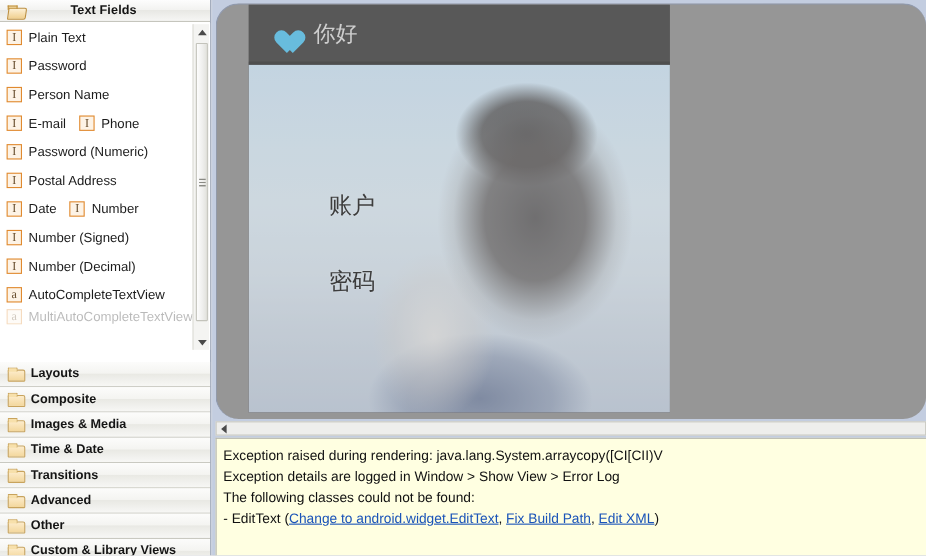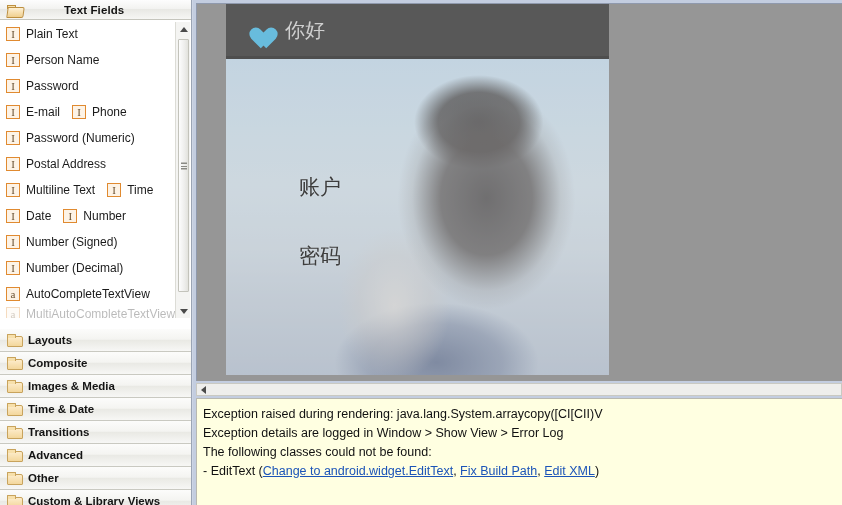--- a/index.html
+++ b/index.html
@@ -202,20 +202,21 @@
     background: #c3cde0;
   }
   .canvas {
     position: absolute;
     left: 3px; top: 3px;
     width: 646px; height: 378px;
     background: #969696;
     border-top: 1px solid #8f99ad;
     border-left: 1px solid #8f99ad;
     overflow: hidden;
+    border-radius: 21px;
   }
   
   .device {
     position: absolute;
     left: 29px; top: 0px;
     width: 383px; height: 371px;
     overflow: hidden;
     background: #6e6e6e;
   }
   .actionbar {
@@ -336,26 +337,26 @@
 
     <div class="pal-list">
 
       <div class="pal-item">
         <span class="ico-edit"></span>
         <span class="txt">Plain Text</span>
       </div>
 
       <div class="pal-item">
         <span class="ico-edit"></span>
+        <span class="txt">Password</span>
+      </div>
+
+      <div class="pal-item">
+        <span class="ico-edit"></span>
         <span class="txt">Person Name</span>
-      </div>
-
-      <div class="pal-item">
-        <span class="ico-edit"></span>
-        <span class="txt">Password</span>
       </div>
 
       <div class="pal-item">
         <span class="ico-edit"></span>
         <span class="txt">E-mail</span>
         <span class="sub">
           <span class="ico-edit"></span>
           <span class="txt">Phone</span>
         </span>
       </div>
@@ -363,28 +364,20 @@
       <div class="pal-item">
         <span class="ico-edit"></span>
         <span class="txt">Password (Numeric)</span>
       </div>
 
       <div class="pal-item">
         <span class="ico-edit"></span>
         <span class="txt">Postal Address</span>
       </div>
 
-      <div class="pal-item">
-        <span class="ico-edit"></span>
-        <span class="txt">Multiline Text</span>
-        <span class="sub">
-          <span class="ico-edit"></span>
-          <span class="txt">Time</span>
-        </span>
-      </div>
 
       <div class="pal-item">
         <span class="ico-edit"></span>
         <span class="txt">Date</span>
         <span class="sub">
           <span class="ico-edit"></span>
           <span class="txt">Number</span>
         </span>
       </div>
 

